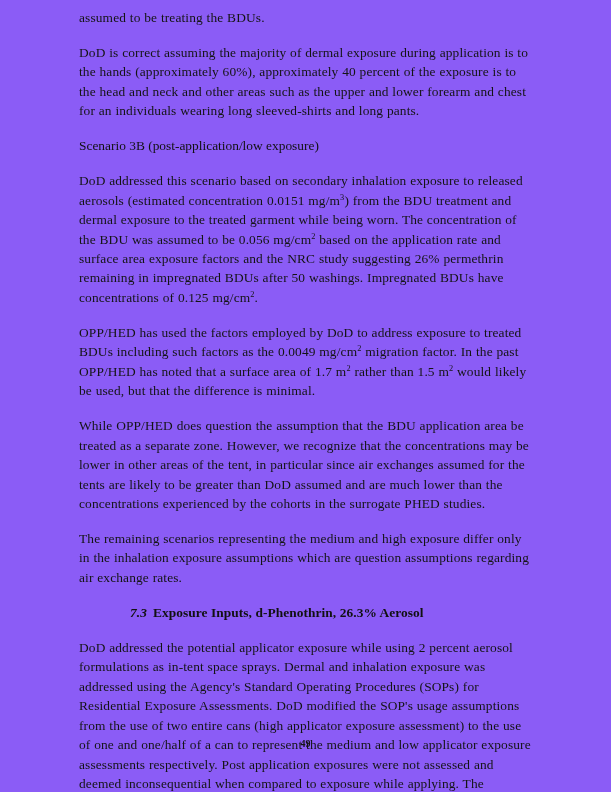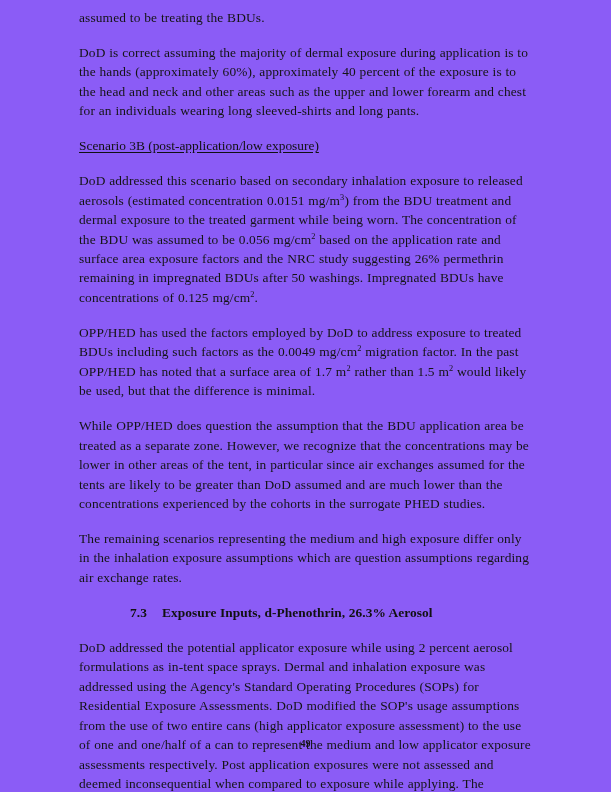--- a/index.html
+++ b/index.html
@@ -30,33 +30,33 @@
     color: #141414;
     letter-spacing: 0.01em;
     word-spacing: 0.02em;
   }
   .scenario-heading {
     margin: 0 0 15.5px 0;
     font-size: 13.4px;
     line-height: 19.45px;
   }
   .scenario-heading span.u {
-    text-decoration: underline;
     text-underline-offset: 2px;
   }
   .section-heading {
     margin: 0 0 15.5px 0;
     padding-left: 51px;
     font-size: 13.4px;
     line-height: 19.45px;
     font-weight: bold;
     letter-spacing: 0.005em;
   }
   .section-heading .num {
-    margin-right: 15px;
+    margin-right: 6px;
+    font-style: italic;
   }
   sup {
     font-size: 0.62em;
     vertical-align: super;
     line-height: 0;
   }
   .page-number {
     position: absolute;
     left: 0;
     right: 0;

